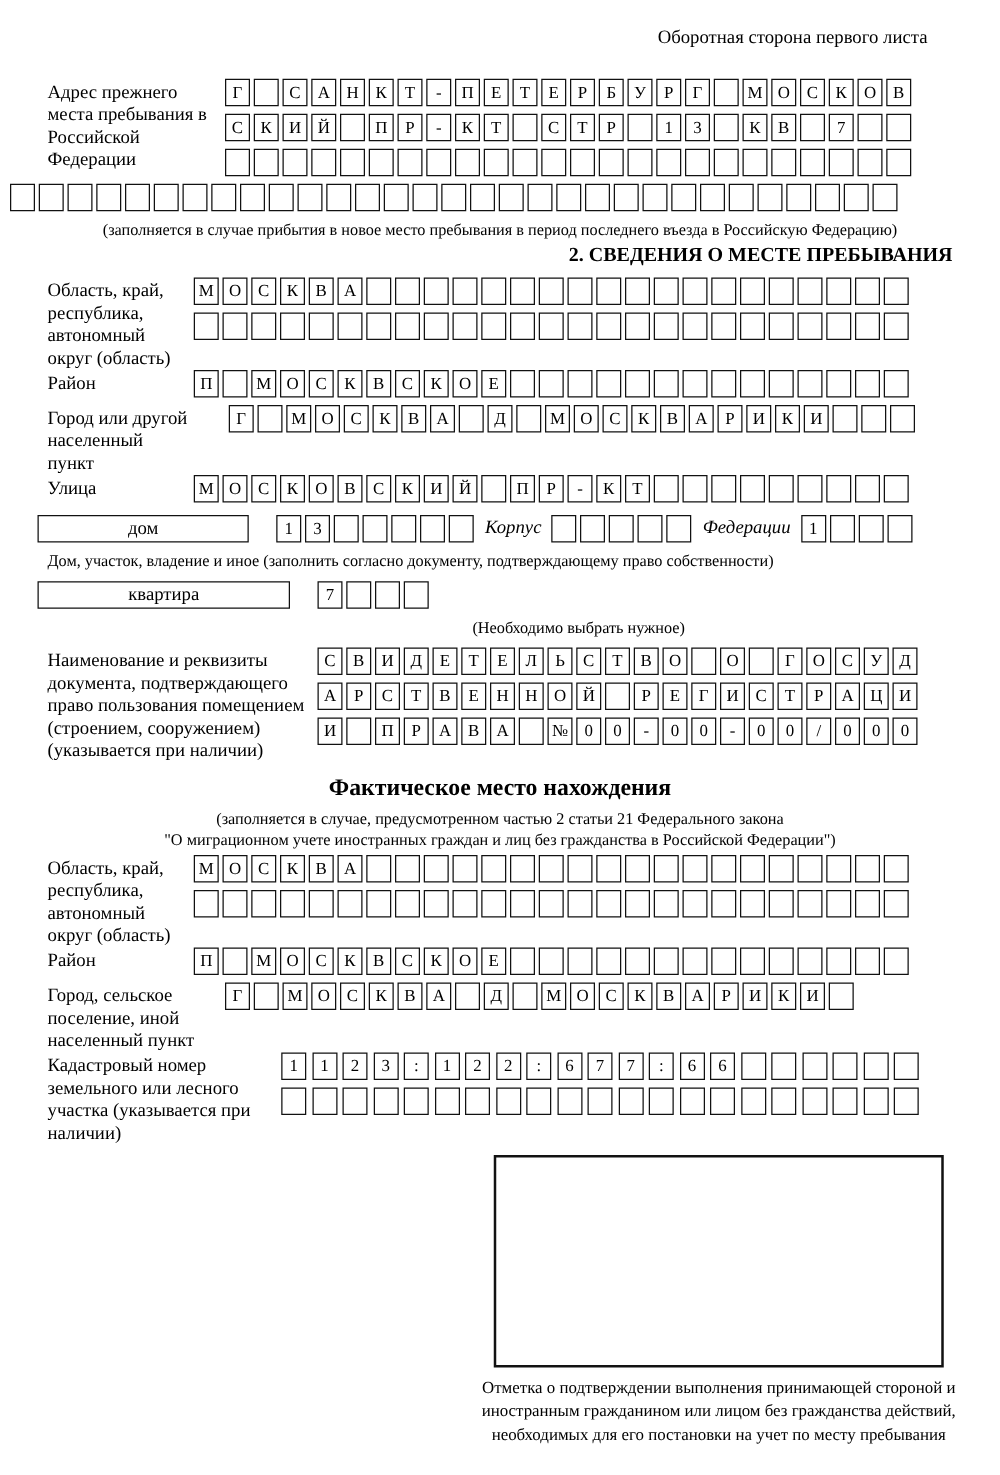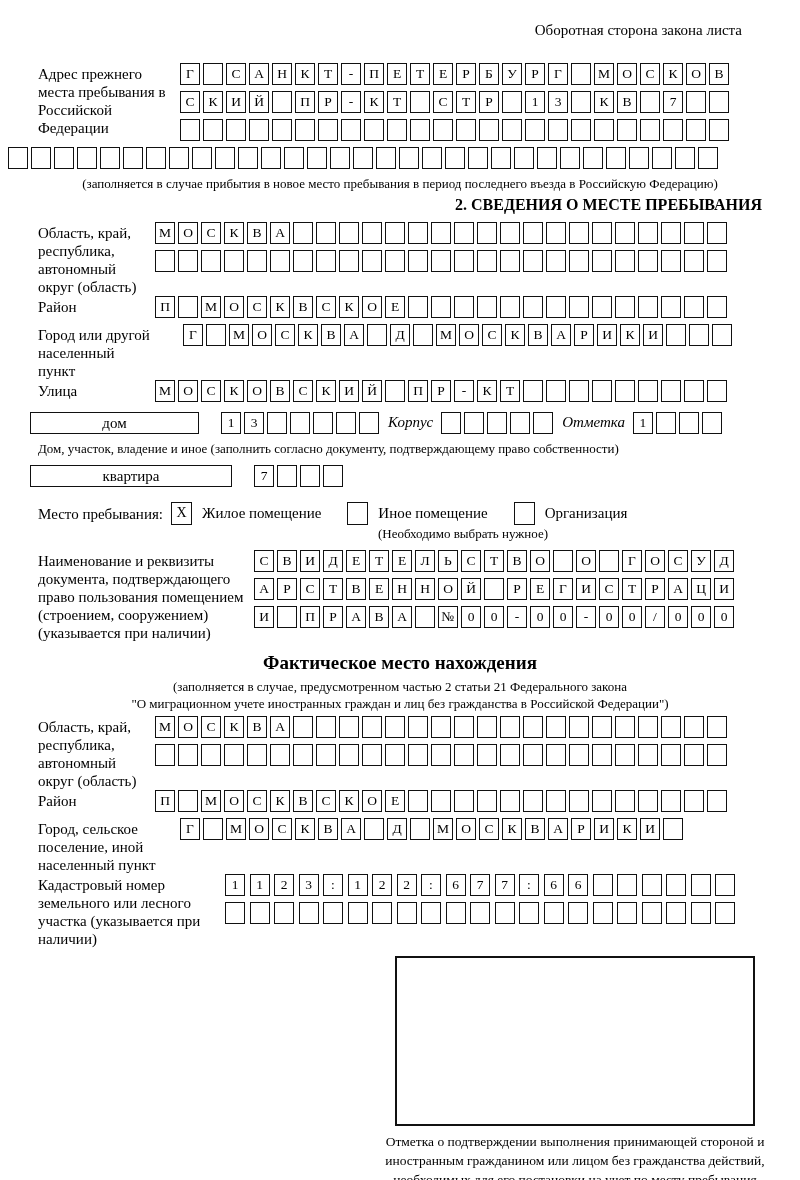--- a/index.html
+++ b/index.html
@@ -50,21 +50,21 @@
   .bigbox { width:356px; height:166px; border:2px solid #111; margin:0 auto; background:#fff; }
   .confirm-caption { margin-top:6px; font-size:13.5px; line-height:19px; text-align:center; }
 
   .mt4{margin-top:4px;} .mt8{margin-top:8px;} .mb2{margin-bottom:2px;}
 </style>
 </head>
 <body>
 
 <div class="page">
 
-  <div class="hdr">Оборотная сторона закона листа</div>
+  <div class="hdr">Оборотная сторона первого листа</div>
 
   <div class="fieldrow">
     <div class="flabel w142">Адрес прежнего места пребывания в Российской Федерации</div>
     <div>
       <div class="cellrow">
           <span class="cell">Г</span>
           <span class="cell"></span>
           <span class="cell">С</span>
           <span class="cell">А</span>
           <span class="cell">Н</span>
@@ -343,49 +343,40 @@
         <span class="cell"></span>
       </div>
     <span class="inline-label">Корпус</span>
     <div class="cellrow">
         <span class="cell"></span>
         <span class="cell"></span>
         <span class="cell"></span>
         <span class="cell"></span>
         <span class="cell"></span>
       </div>
-    <span class="inline-label">Отметка</span>
+    <span class="inline-label">Федерации</span>
     <div class="cellrow">
         <span class="cell">1</span>
         <span class="cell"></span>
         <span class="cell"></span>
         <span class="cell"></span>
       </div>
   </div>
   <div class="caption">Дом, участок, владение и иное (заполнить согласно документу, подтверждающему право собственности)</div>
 
   <div class="domrow mt8">
     <div class="widebox wb203">квартира</div>
     <div class="cellrow">
         <span class="cell">7</span>
         <span class="cell"></span>
         <span class="cell"></span>
         <span class="cell"></span>
       </div>
   </div>
 
-  <div class="stayrow">
-    <span class="flabel">Место пребывания:</span>
-    <span class="checkbox">X</span>
-    <span>Жилое помещение</span>
-    <span class="checkbox gap-big"></span>
-    <span>Иное помещение</span>
-    <span class="checkbox gap-big"></span>
-    <span>Организация</span>
-  </div>
   <div class="caption choose-note">(Необходимо выбрать нужное)</div>
 
   <div class="fieldrow mt8">
     <div class="flabel w216">Наименование и реквизиты документа, подтверждающего право пользования помещением (строением, сооружением) (указывается при наличии)</div>
     <div>
       <div class="cellrow">
           <span class="cell">С</span>
           <span class="cell">В</span>
           <span class="cell">И</span>
           <span class="cell">Д</span>

